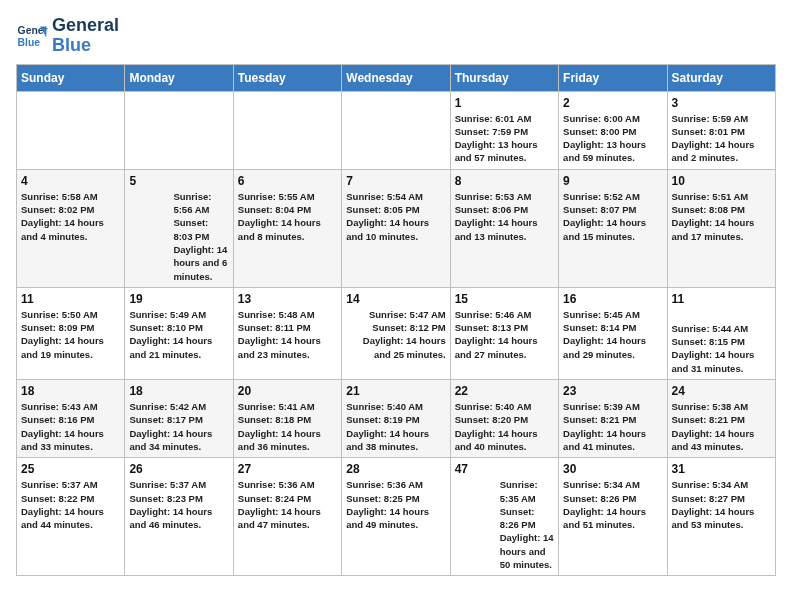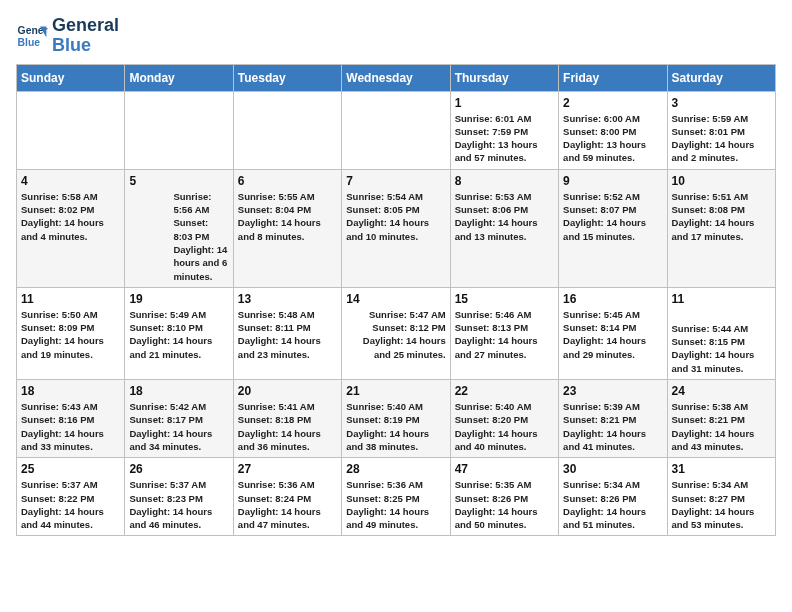--- a/index.html
+++ b/index.html
@@ -294,21 +294,21 @@
 Daylight: 14 hours and 47 minutes.</div>
         </td>
         <td>
           <div class="day-num">28</div>
           <div class="day-info" style="white-space: pre-line;">Sunrise: 5:36 AM
 Sunset: 8:25 PM
 Daylight: 14 hours and 49 minutes.</div>
         </td>
         <td>
           <div class="day-num">47</div>
-          <div class="day-info" style="white-space: pre-line;">Sunrise: 5:35 AM
+          <div class="day-info" style="white-space: pre-line; margin-left: 45px;">Sunrise: 5:35 AM
 Sunset: 8:26 PM
 Daylight: 14 hours and 50 minutes.</div>
         </td>
         <td>
           <div class="day-num">30</div>
           <div class="day-info" style="white-space: pre-line;">Sunrise: 5:34 AM
 Sunset: 8:26 PM
 Daylight: 14 hours and 51 minutes.</div>
         </td>
         <td>

